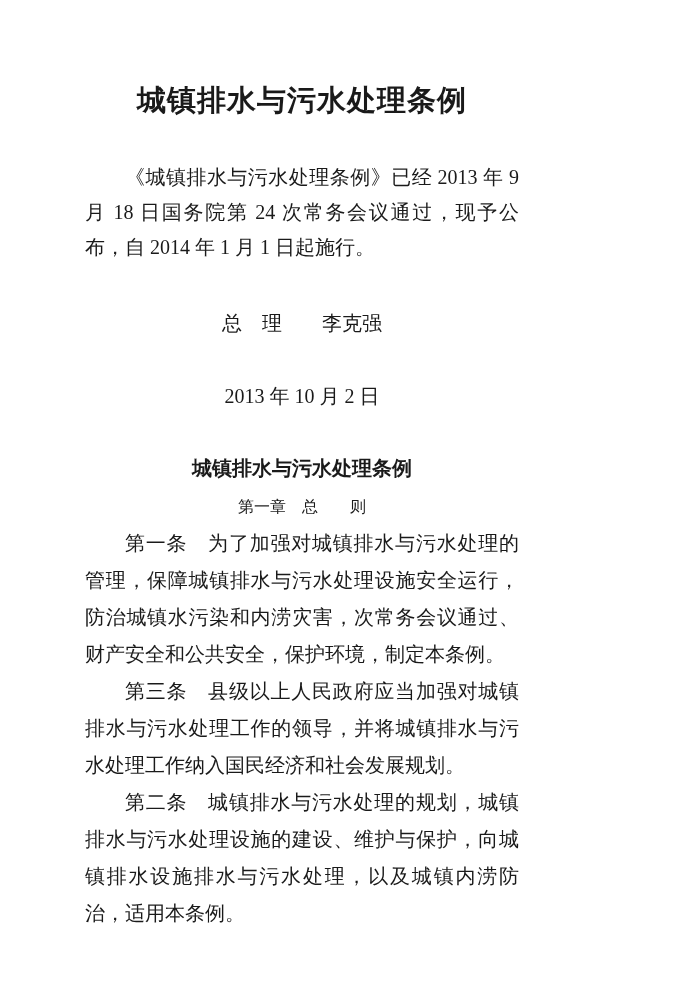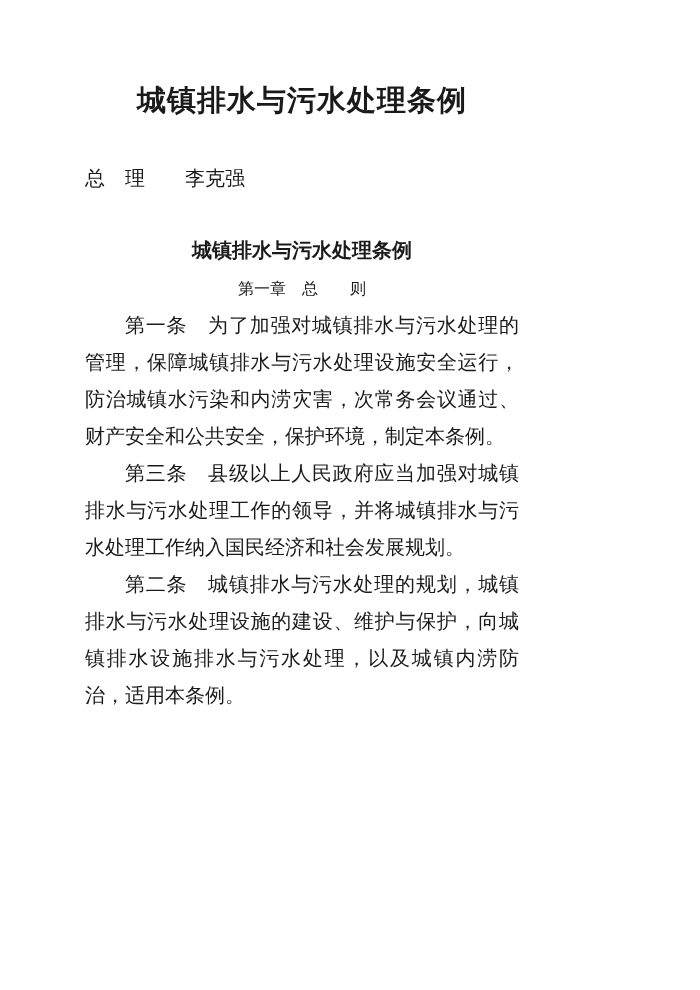--- a/index.html
+++ b/index.html
@@ -30,20 +30,21 @@
   .body-para {
     font-size: 20px;
     line-height: 35px;
     text-align: justify;
     text-indent: 2em;
   }
   .promulgation { margin-top: 40px; }
   .center-line {
     font-size: 20px;
     line-height: 36px;
+    text-align: center;
     white-space: pre;
   }
   .signature { margin-top: 40px; }
   .sig-date  { margin-top: 37px; }
   .subtitle {
     margin-top: 36px;
     font-size: 20px;
     line-height: 36px;
     font-weight: bold;
     text-align: center;
@@ -63,23 +64,25 @@
     text-indent: 2em;
   }
 </style>
 </head>
 <body>
 
 <div class="page">
 
   <h1 class="doc-title">城镇排水与污水处理条例</h1>
 
+  <p class="body-para promulgation">《城镇排水与污水处理条例》已经 2013 年 9 月 18 日国务院第 24 次常务会议通过，现予公布，自 2014 年 1 月 1 日起施行。</p>
 
   <div class="center-line signature">总　理　　李克强</div>
 
+  <div class="center-line sig-date">2013 年 10 月 2 日</div>
 
   <h2 class="subtitle">城镇排水与污水处理条例</h2>
 
   <div class="chapter">第一章　总　　则</div>
 
   <p class="article">第一条　为了加强对城镇排水与污水处理的管理，保障城镇排水与污水处理设施安全运行，防治城镇水污染和内涝灾害，次常务会议通过、财产安全和公共安全，保护环境，制定本条例。</p>
 
   <p class="article">第三条　县级以上人民政府应当加强对城镇排水与污水处理工作的领导，并将城镇排水与污水处理工作纳入国民经济和社会发展规划。</p>
 
   <p class="article">第二条　城镇排水与污水处理的规划，城镇排水与污水处理设施的建设、维护与保护，向城镇排水设施排水与污水处理，以及城镇内涝防治，适用本条例。</p>

